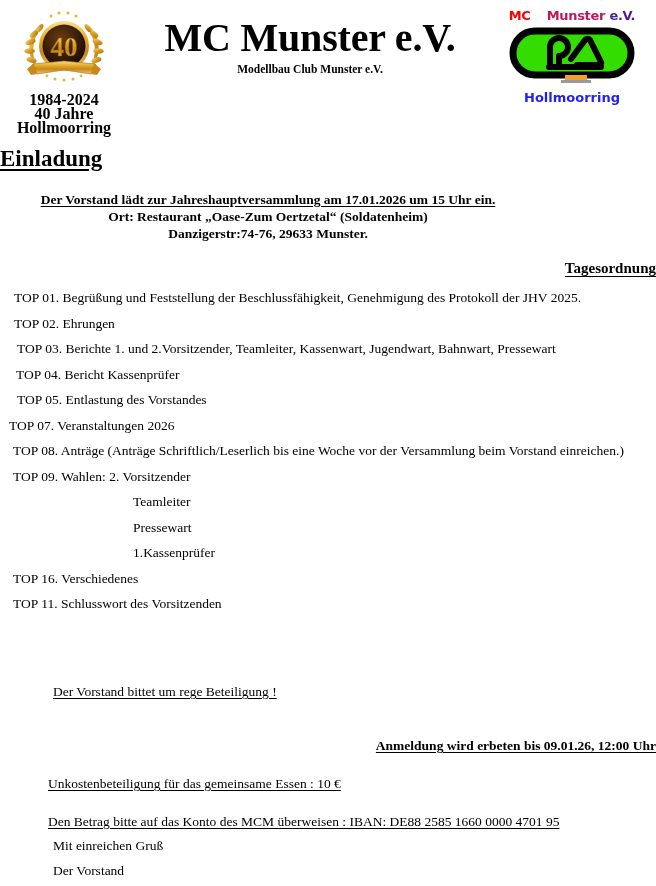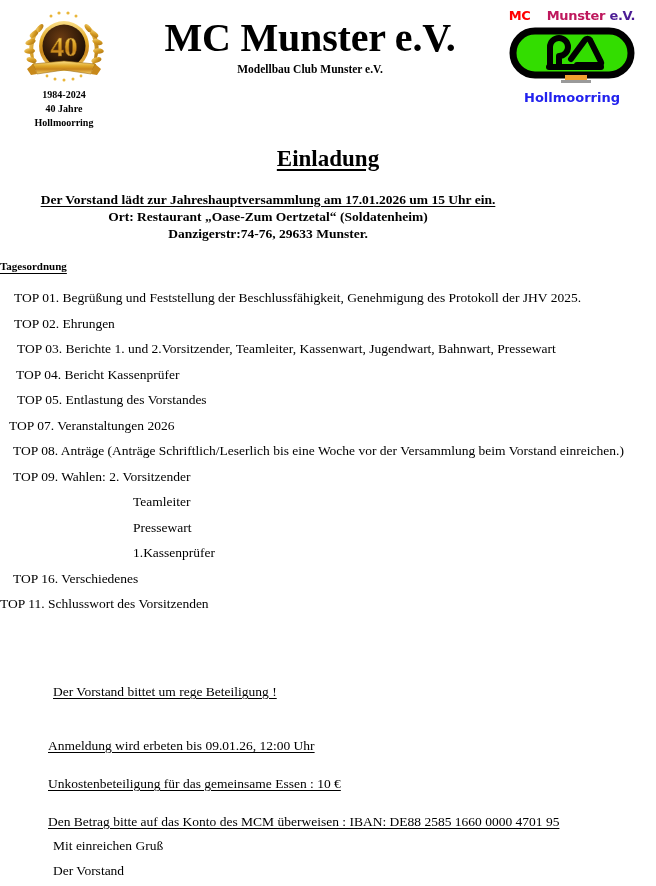--- a/index.html
+++ b/index.html
@@ -32,24 +32,24 @@
   }
   .badge-logo {
     width: 94px;
     height: 80px;
     margin: 0 auto;
     position: relative;
   }
   .badge-svg { display: block; }
   .badge-caption {
     font-family: "Liberation Serif", serif;
-    font-size: 10px;
+    font-size: 16px;
     font-weight: bold;
     line-height: 14px;
-    margin-top: 2px;
+    margin-top: 7px;
     color: #000;
     text-align: center;
   }
 
   
   .club-title {
     position: absolute;
     left: 120px;
     top: 16px;
     width: 380px;
@@ -96,21 +96,21 @@
     font-weight: bold;
     color: #2222ee;
     margin-top: 1px;
   }
 
   
   .doc-title {
     position: absolute;
     left: 0; top: 146px;
     width: 656px;
-    text-align: center;
+    text-align: left;
     font-size: 23px;
     font-weight: bold;
     text-decoration: underline;
     text-underline-offset: 3px;
   }
 
   .meeting-block {
     position: absolute;
     left: 0; top: 191px;
     width: 536px;
@@ -118,22 +118,22 @@
     font-size: 13.5px;
     font-weight: bold;
     line-height: 17px;
   }
   .meeting-line1 { text-decoration: underline; text-underline-offset: 2px; }
 
   .agenda-title {
     position: absolute;
     left: 0; top: 260px;
     width: 656px;
-    text-align: left;
-    font-size: 11px;
+    text-align: right;
+    font-size: 15px;
     font-weight: bold;
     text-decoration: underline;
     text-underline-offset: 3px;
   }
 
   .agenda {
     position: absolute;
     left: 0; top: 285px;
     width: 656px;
     font-size: 13.5px;
@@ -143,21 +143,21 @@
   .sub-item { white-space: nowrap; }
 
   .closing {
     position: absolute;
     left: 0; top: 684px;
     width: 656px;
     font-size: 13.5px;
   }
   .cl-line { margin: 0; white-space: nowrap; }
   .u { text-decoration: underline; text-underline-offset: 2px; }
-  .b { font-weight: normal; }
+  .b { font-weight: bold; text-align: right; }
 
   .signoff {
     position: absolute;
     left: 53px; top: 833px;
     font-size: 13.5px;
     line-height: 25px;
   }
 </style>
 </head>
 <body>
@@ -277,21 +277,21 @@
   <div class="top-item" style="padding-left:17px">TOP 05. Entlastung des Vorstandes</div>
   <div class="top-item" style="padding-left:9px">TOP 07. Veranstaltungen 2026</div>
   <div class="top-item" style="padding-left:13px">TOP 08. Anträge (Anträge Schriftlich/Leserlich  bis eine Woche vor der Versammlung beim Vorstand   einreichen.)</div>
   <div class="top-item" style="padding-left:13px">TOP 09. Wahlen:   2. Vorsitzender</div>
 
   <div class="sub-item" style="padding-left:133px">Teamleiter</div>
   <div class="sub-item" style="padding-left:133px">Pressewart</div>
   <div class="sub-item" style="padding-left:133px">1.Kassenprüfer</div>
 
   <div class="top-item" style="padding-left:13px">TOP 16. Verschiedenes</div>
-  <div class="top-item" style="">TOP 11. Schlusswort des Vorsitzenden</div>
+  <div class="top-item" style="padding-left:13px">TOP 11. Schlusswort des Vorsitzenden</div>
 </div>
 
 <div class="closing">
   <p class="cl-line u" style="margin-left:53px">Der Vorstand bittet  um rege Beteiligung !</p>
   <p class="cl-line u b" style="margin-left:48px; margin-top:38px">Anmeldung wird erbeten bis 09.01.26, 12:00 Uhr </p>
   <p class="cl-line u" style="margin-left:48px; margin-top:22px">Unkostenbeteiligung für das gemeinsame Essen : 10 €</p>
   <p class="cl-line u" style="margin-left:48px; margin-top:22px">Den Betrag bitte auf das Konto des MCM überweisen : IBAN: DE88 2585 1660 0000 4701 95</p>
 </div>
 
 <div class="signoff">

